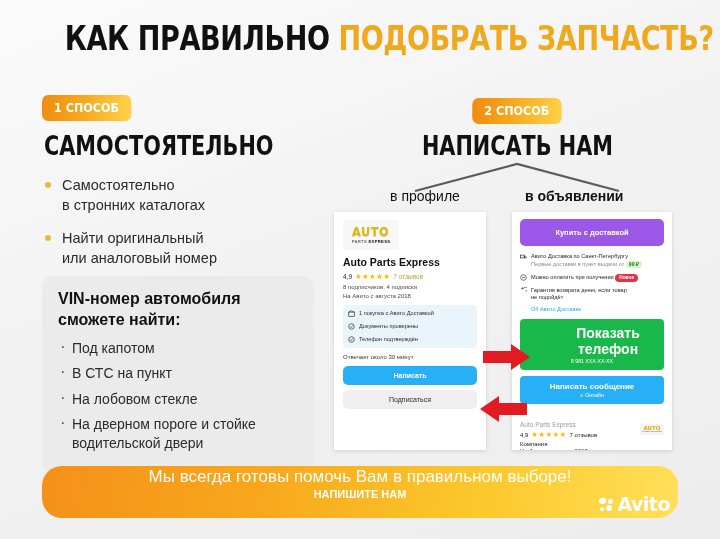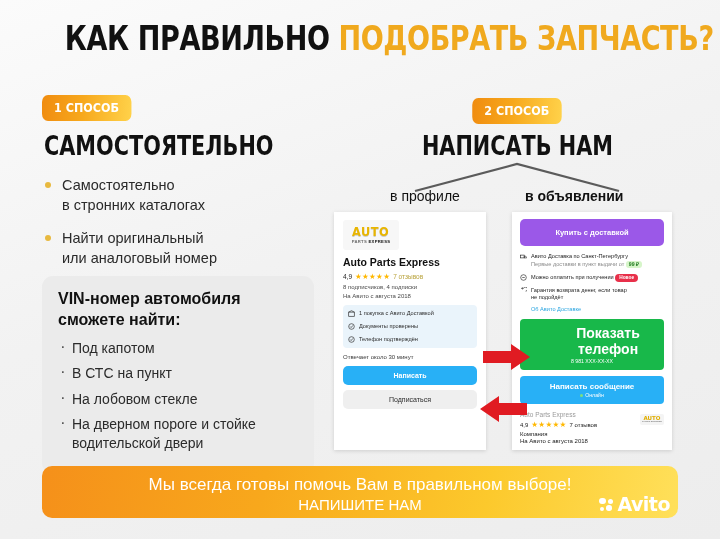--- a/index.html
+++ b/index.html
@@ -168,21 +168,21 @@
   .shot-ad{left:512px;top:212px;width:160px;height:238px;padding:7px 8px;box-sizing:border-box;background:#fff;}
   .btn-purple{background:#9b58e8;color:#fff;border-radius:5px;text-align:center;font-size:7.5px;font-weight:bold;padding:9px 0;margin-bottom:7px;}
   .dline{display:flex;gap:4px;font-size:5.6px;color:#1d1d1d;margin-bottom:5px;line-height:1.3;align-items:flex-start;}
   .dline .sub{color:#8a8a8a;display:block;margin-top:1px;}
   .pill-green{display:inline-block;background:#d6f5c9;color:#1f7a1f;border-radius:3px;padding:0 3px;font-weight:bold;font-size:5.2px;}
   .pill-red{display:inline-block;background:#e8304a;color:#fff;border-radius:6px;padding:1px 4px;font-size:4.8px;font-weight:bold;}
   .link-blue{font-size:5.6px;color:#2aa5e0;margin:4px 0 7px 11px;}
   .btn-green{background:#18b84a;color:#fff;border-radius:4px;text-align:center;padding:6px 0;margin-bottom:6px;}
   .btn-green .b1{font-size:14px;font-weight:bold;margin-left:32px;}
   .btn-green .b2{font-size:5.2px;margin-top:1px;}
-  .btn-cyan{background:#28b0f6;color:#fff;border-radius:4px;text-align:center;padding:6px 0;margin-bottom:7px;}
+  .btn-cyan{background:#28b0f6;color:#fff;border-radius:4px;text-align:center;padding:6px 0;margin-bottom:17px;}
   .btn-cyan .b1{font-size:8px;font-weight:bold;}
   .btn-cyan .b2{font-size:5.2px;margin-top:1px;}
   .dot-on{display:inline-block;width:3px;height:3px;border-radius:50%;background:#7ee07e;margin-right:2px;vertical-align:middle;}
 
   .seller{position:relative;}
   .sname{font-size:6.5px;color:#9a9a9a;margin-bottom:2px;}
   .srow{display:flex;align-items:center;gap:3px;font-size:6px;color:#222;margin-bottom:2px;}
   .scomp{font-size:6px;color:#222;margin-bottom:1px;}
   .sdate{font-size:6px;color:#222;margin-bottom:3px;}
   .sdoc{display:inline-block;background:#e6f1fa;color:#3d6f96;font-size:5.2px;border-radius:3px;padding:2px 4px;margin-bottom:5px;}
@@ -194,28 +194,28 @@
   .slogo .s2{font-size:2.4px;color:#777;font-weight:bold;line-height:1;}
   .btn-sub{background:#efefef;color:#2b2b2b;border-radius:4px;text-align:center;font-size:6.2px;padding:5px 0;}
 
   
   .arrow{position:absolute;}
   .arrow svg{display:block;}
 
   
   .banner{
     position:absolute;left:42px;top:466px;width:636px;height:52px;
-    border-radius:10px;
+    border-radius:20px;
     background:linear-gradient(100deg,#f5901a 0%,#f8a81c 35%,#fcc92c 70%,#ffe05a 100%);
     color:#fff;text-align:center;
-    box-sizing:border-box;padding-top:8px;
+    box-sizing:border-box;
     overflow:hidden;
   }
   .banner .l1{font-size:17px;line-height:1.25;}
-  .banner .l2{font-size:15px;font-weight:normal;line-height:1.3;}
+  .banner .l2{font-size:11px;font-weight:bold;line-height:1.3;}
 
   .avito{
     position:absolute;right:8px;bottom:4px;
     display:flex;align-items:center;gap:3px;
   }
   .avito .dots{position:relative;width:15px;height:14px;}
   .avito .dots i{position:absolute;border-radius:50%;background:#fff;display:block;}
   .avito .d1{width:6.5px;height:6.5px;left:0;top:0;}
   .avito .d2{width:5px;height:5px;left:8.5px;top:1px;}
   .avito .d3{width:4px;height:4px;left:0.5px;top:9px;}

